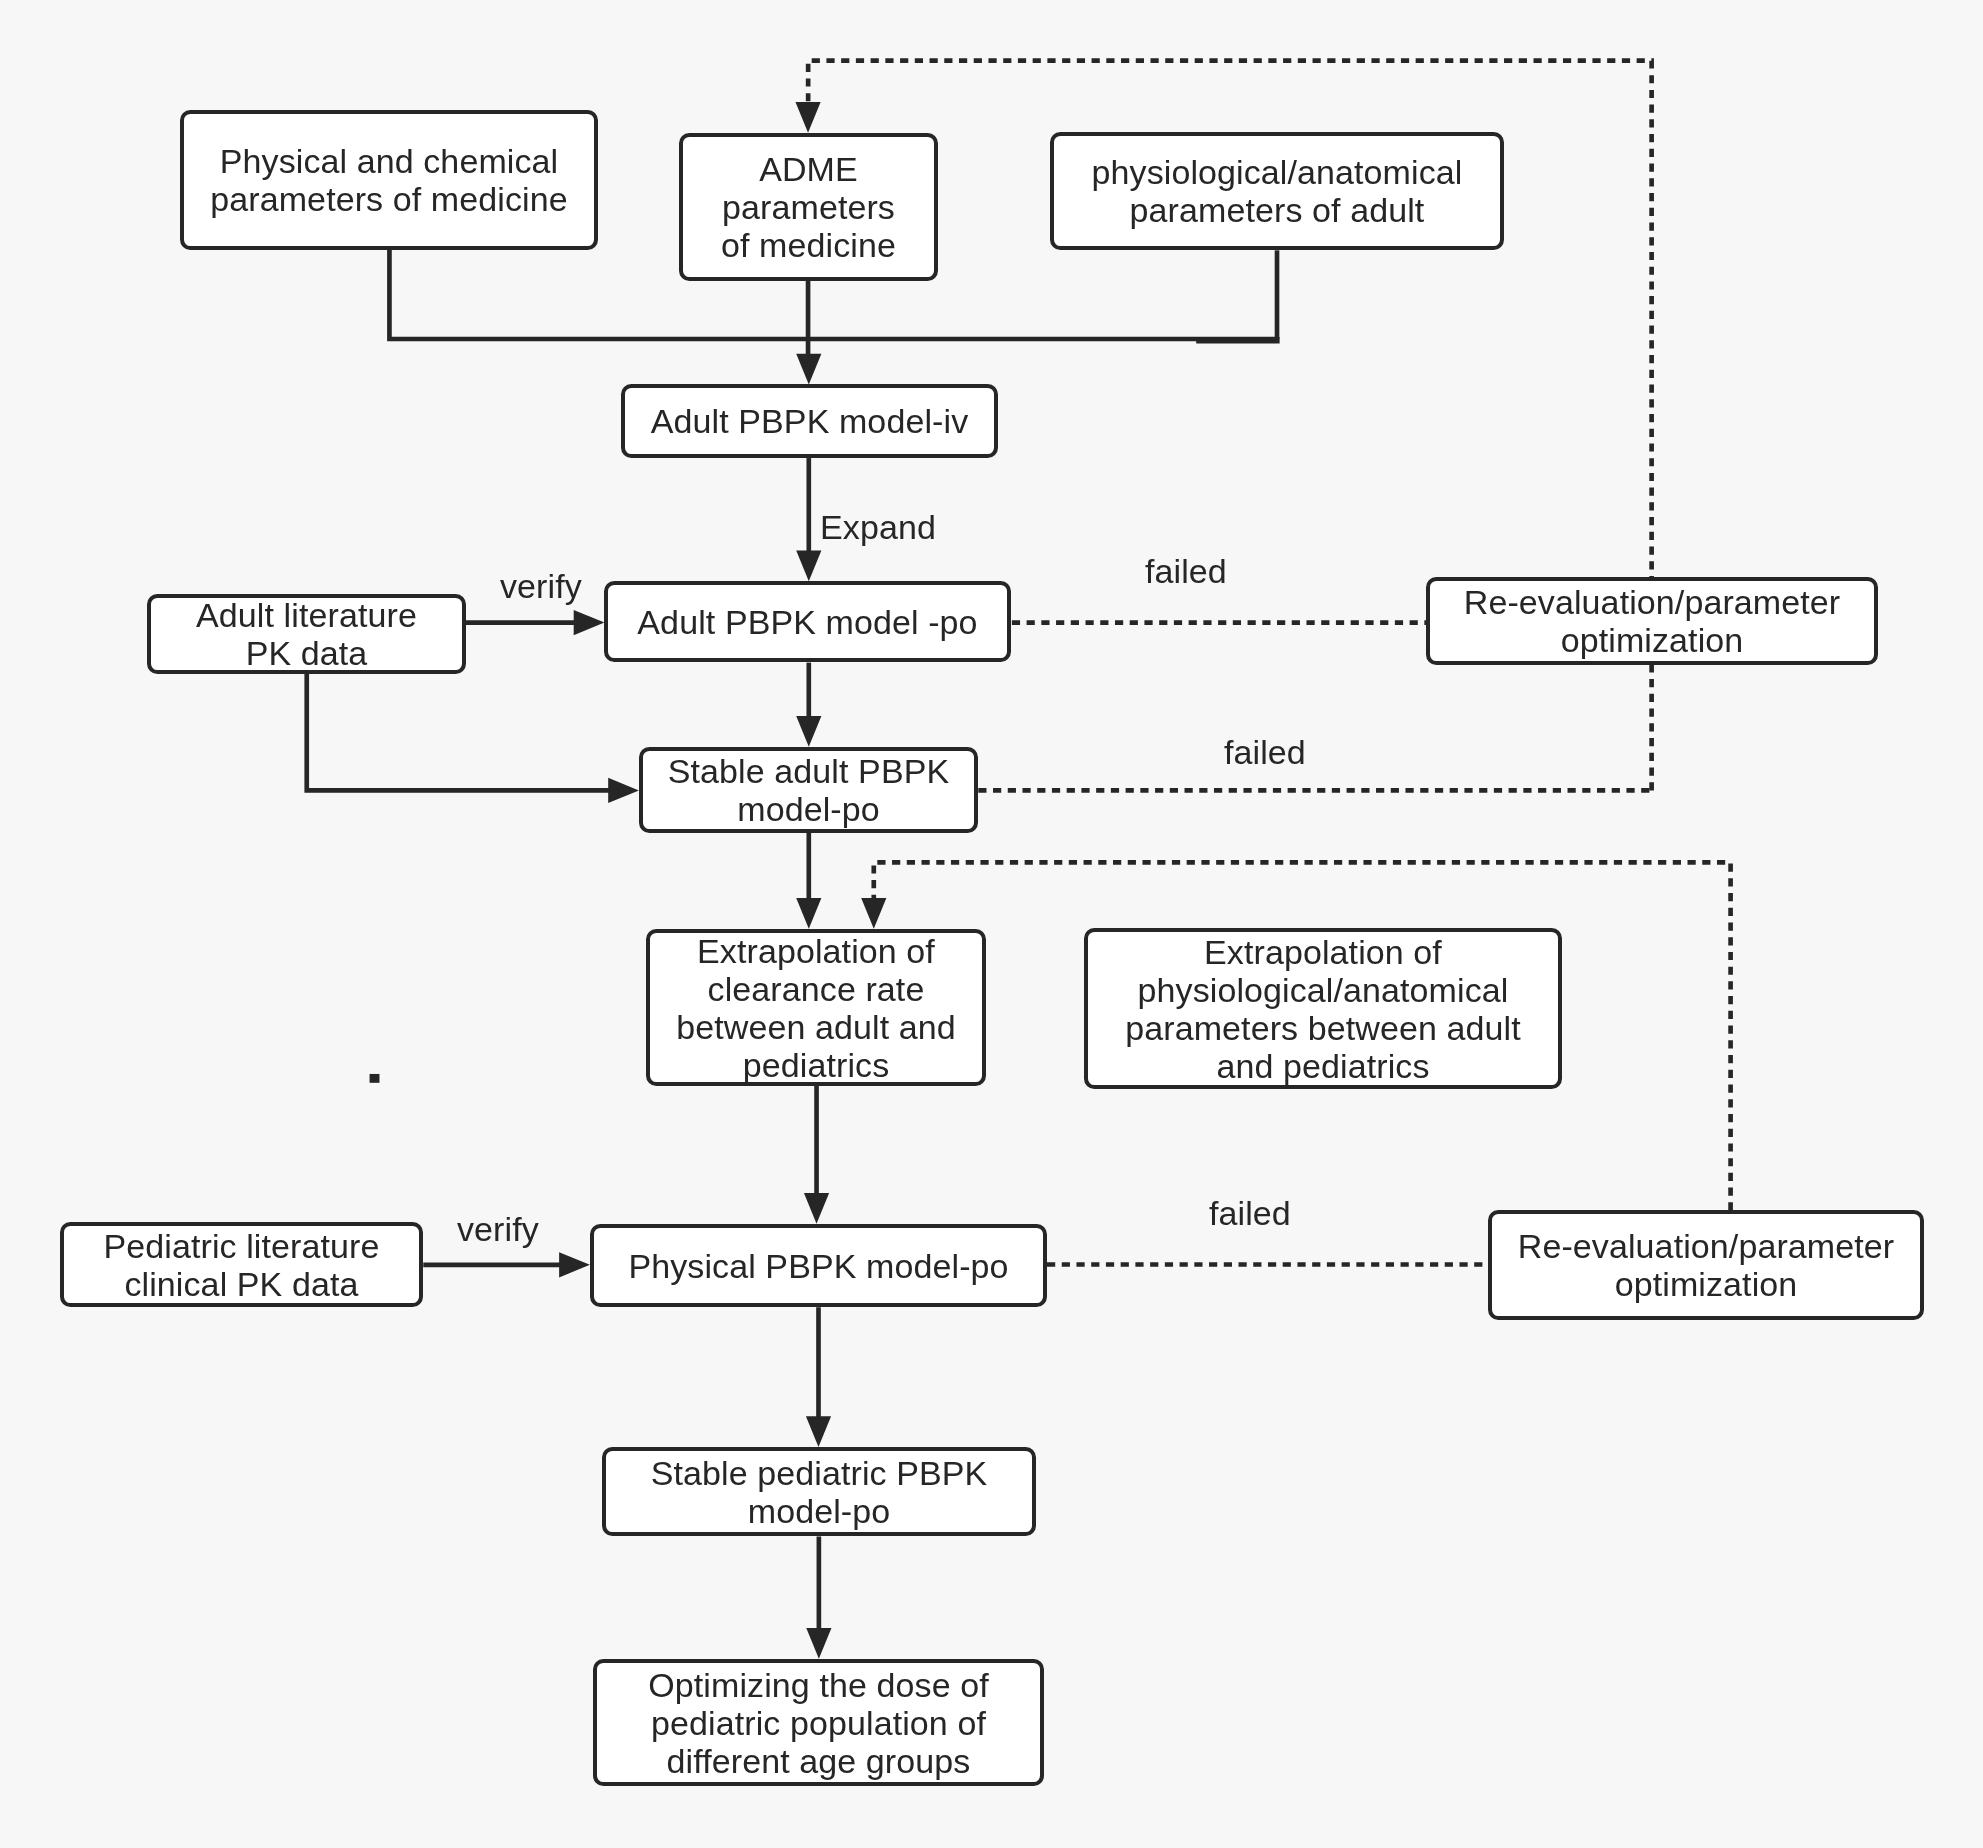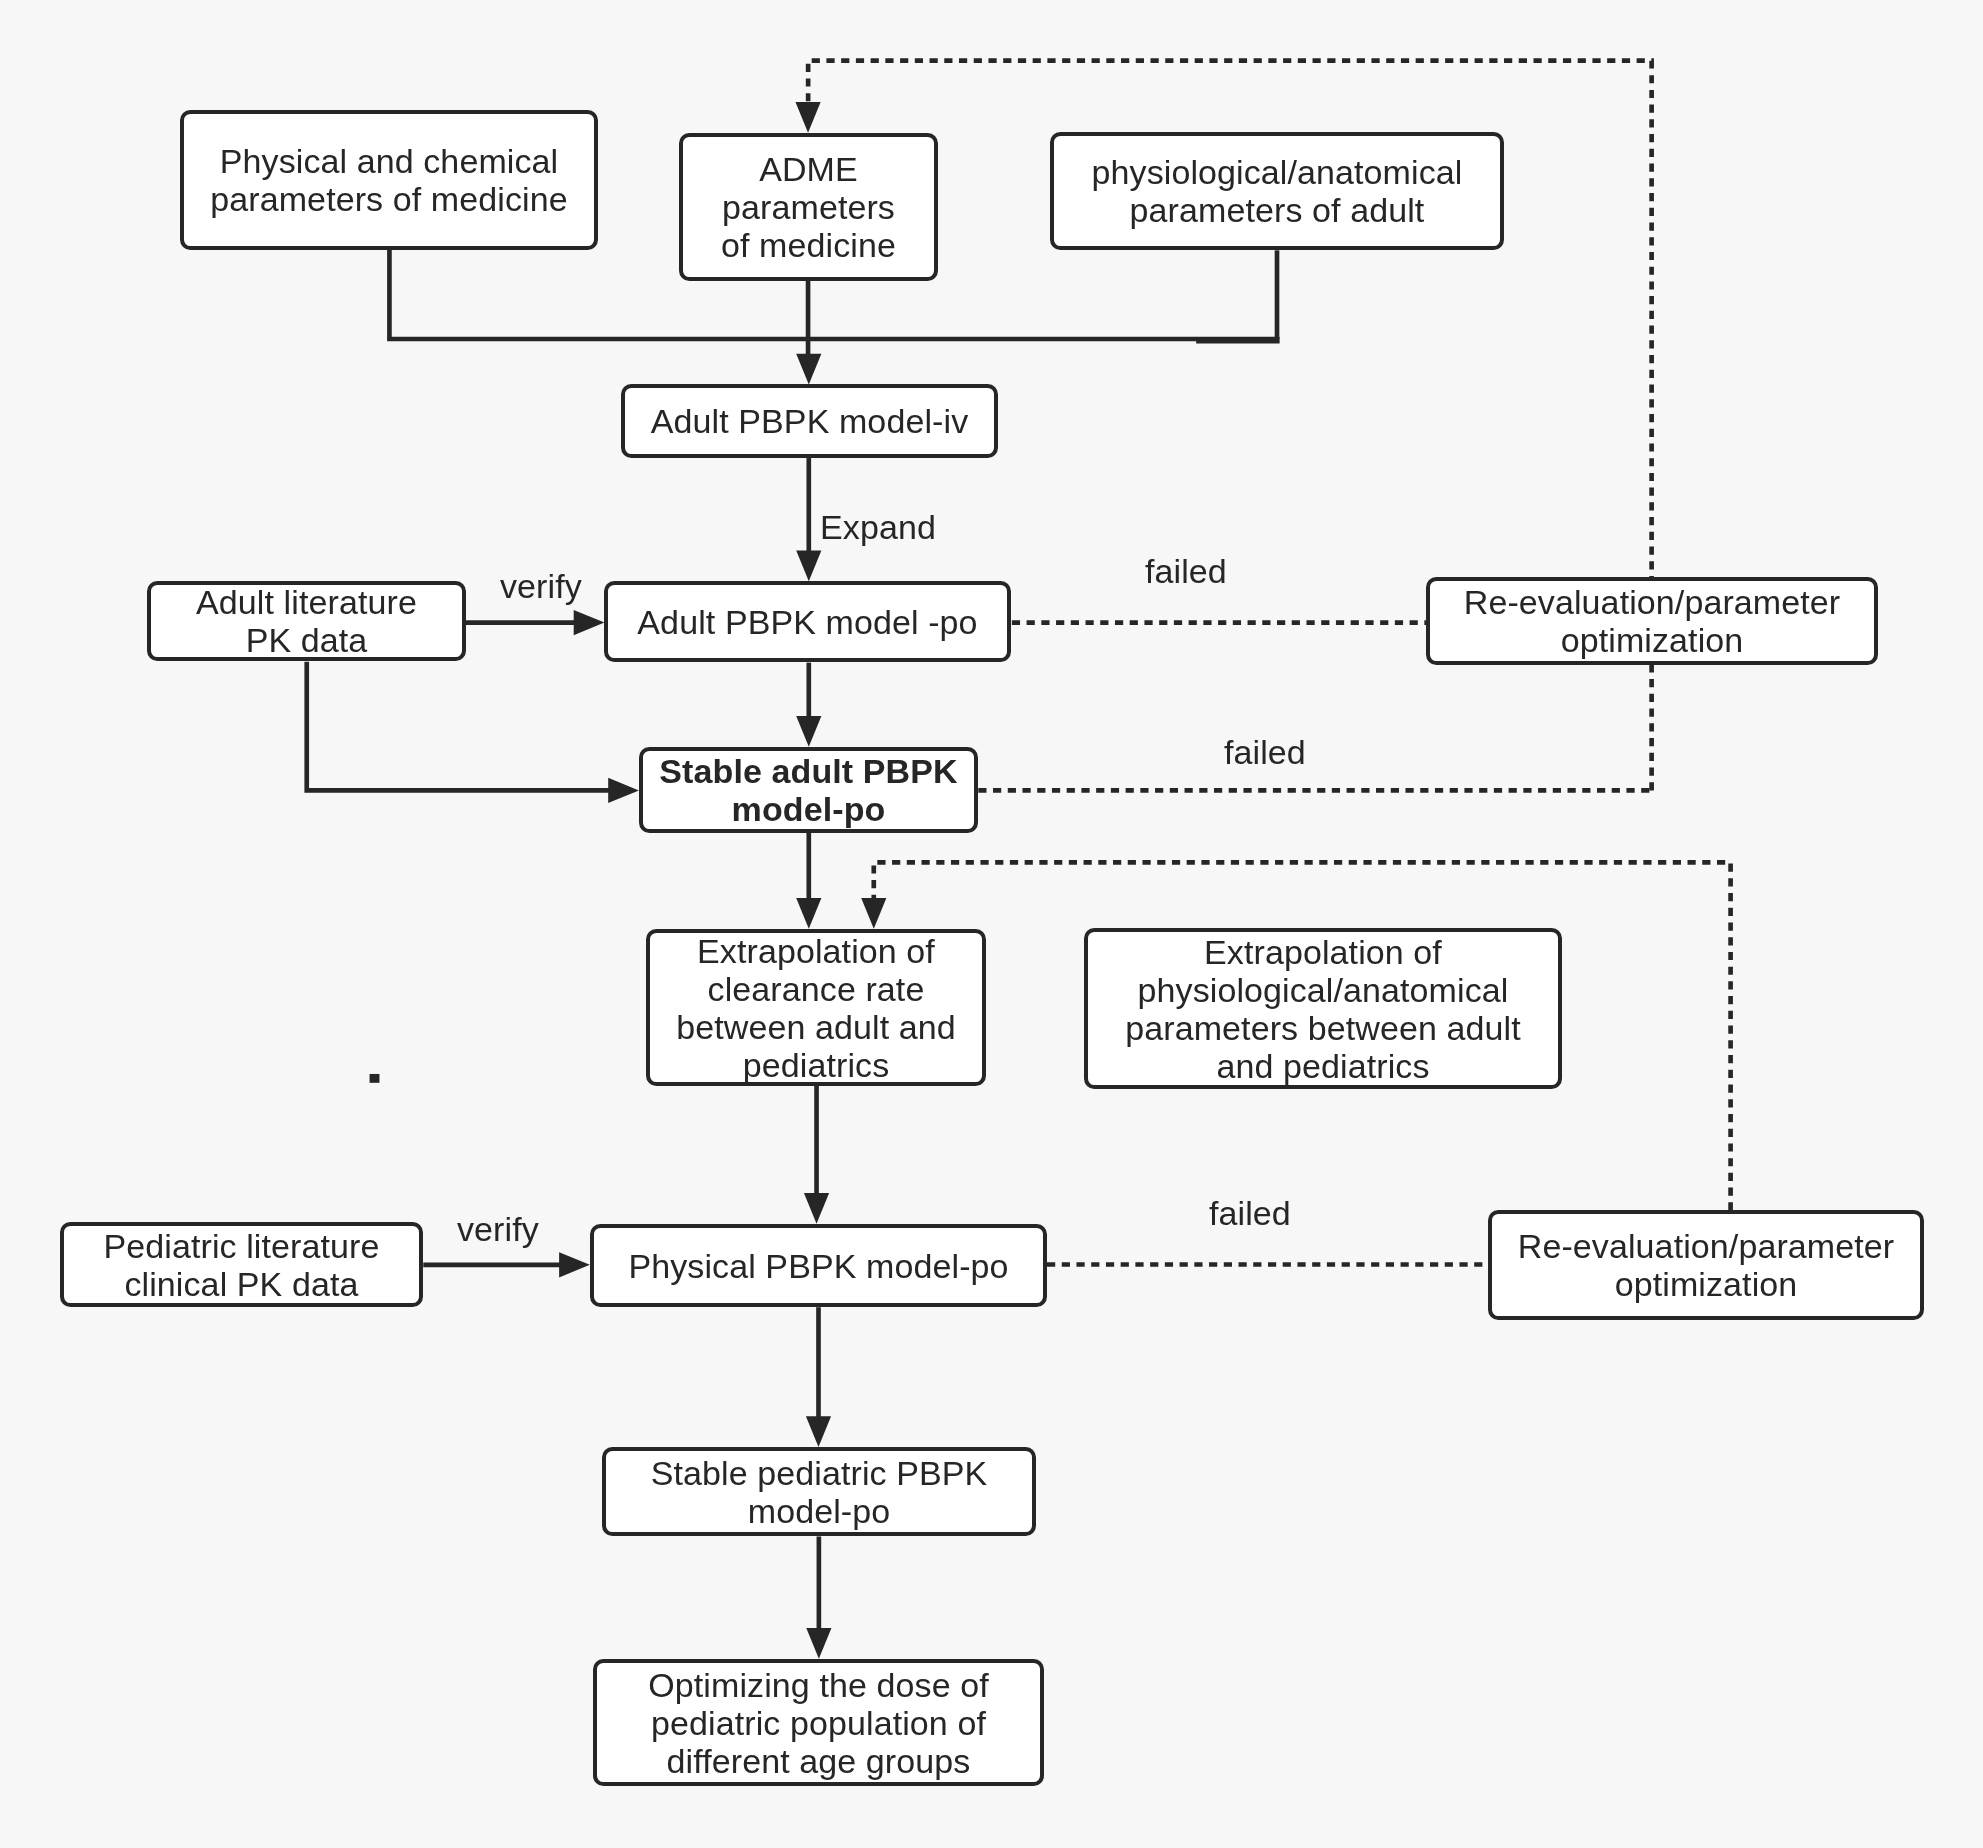--- a/index.html
+++ b/index.html
@@ -64,26 +64,26 @@
 </svg>
 
 <div class="node" style="left:180px;top:110px;width:418px;height:140px;"><span>Physical and chemical
 parameters of medicine</span></div>
 <div class="node" style="left:679px;top:133px;width:259px;height:148px;"><span>ADME
 parameters
 of medicine</span></div>
 <div class="node" style="left:1050px;top:132px;width:454px;height:118px;"><span>physiological/anatomical
 parameters of adult</span></div>
 <div class="node" style="left:621px;top:384px;width:377px;height:74px;"><span>Adult PBPK model-iv</span></div>
-<div class="node" style="left:147px;top:581px;width:319px;height:80px;"><span>Adult literature
+<div class="node" style="left:147px;top:594px;width:319px;height:80px;"><span>Adult literature
 PK data</span></div>
 <div class="node" style="left:604px;top:581px;width:407px;height:81px;"><span>Adult PBPK model -po</span></div>
 <div class="node" style="left:1426px;top:577px;width:452px;height:88px;"><span>Re-evaluation/parameter
 optimization</span></div>
-<div class="node" style="left:639px;top:747px;width:339px;height:86px;font-weight:bold;"><span>Stable adult PBPK
+<div class="node" style="left:639px;top:747px;width:339px;height:86px;"><span>Stable adult PBPK
 model-po</span></div>
 <div class="node" style="left:646px;top:929px;width:340px;height:157px;"><span>Extrapolation of
 clearance rate
 between adult and
 pediatrics</span></div>
 <div class="node" style="left:1084px;top:928px;width:478px;height:161px;"><span>Extrapolation of
 physiological/anatomical
 parameters between adult
 and pediatrics</span></div>
 <div class="node" style="left:60px;top:1222px;width:363px;height:85px;"><span>Pediatric literature

